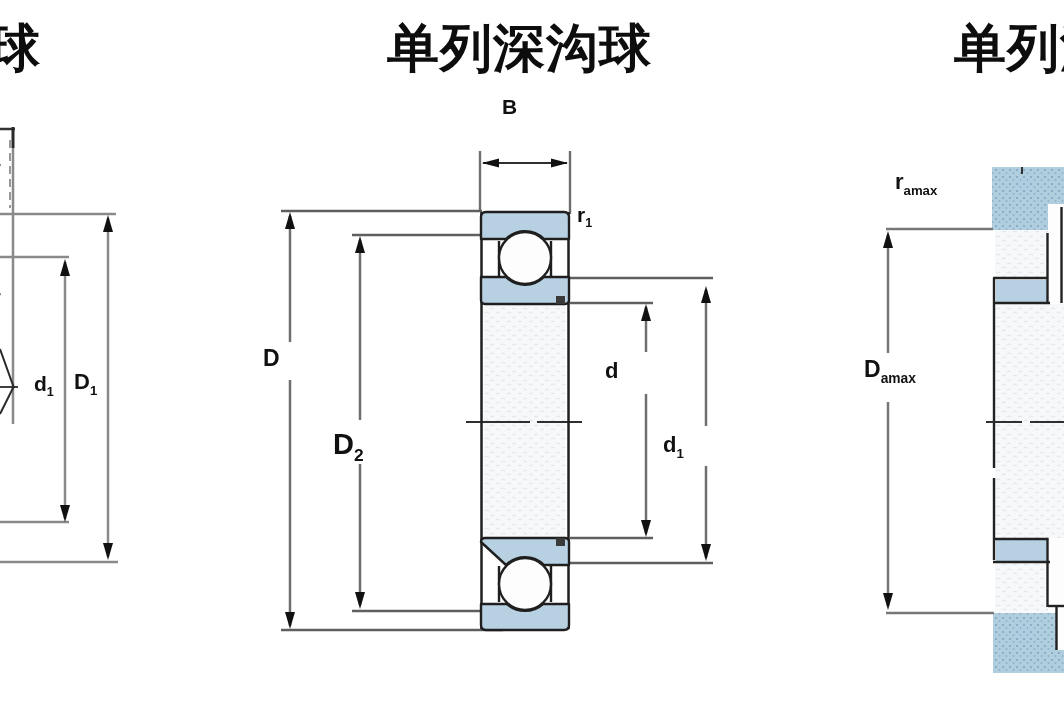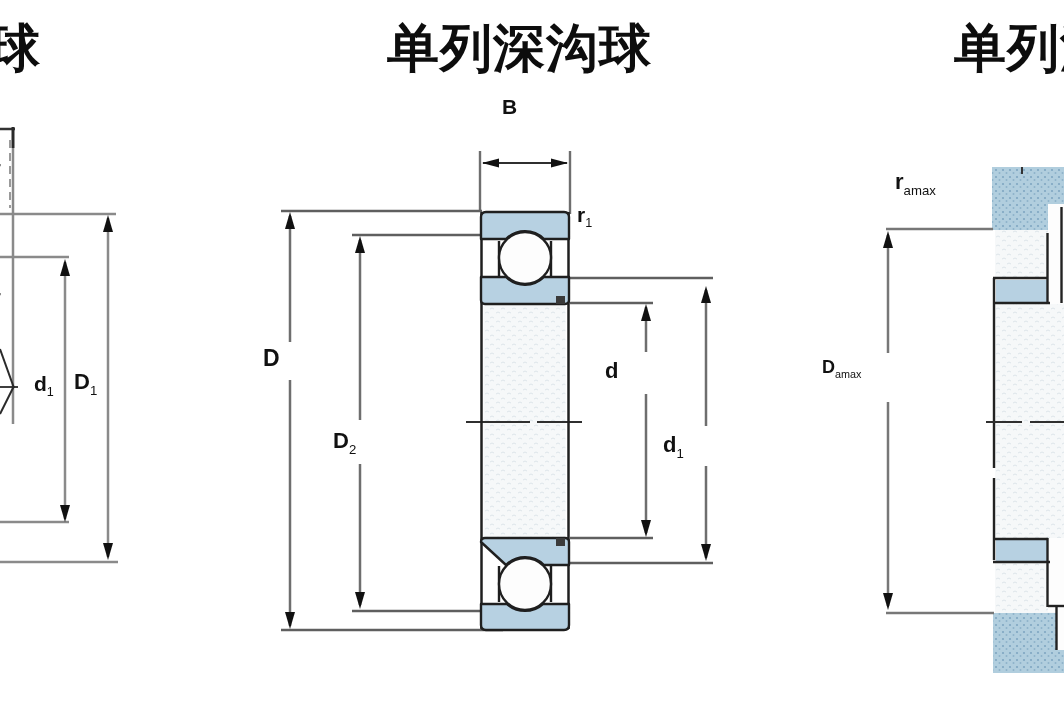--- a/index.html
+++ b/index.html
@@ -3,21 +3,21 @@
 <meta charset="utf-8">
 <style>
   html,body{margin:0;padding:0;background:#ffffff;}
   #canvas{
     position:relative;width:1064px;height:710px;background:#ffffff;
     overflow:hidden;font-family:"Liberation Sans","DejaVu Sans",sans-serif;
   }
   #drawing{position:absolute;left:0;top:0;}
   .lbl{position:absolute;color:#111;font-weight:bold;white-space:nowrap;line-height:1;}
   .title{font-size:52px;letter-spacing:1px;color:#0d0d0d;}
-  .sub{font-size:0.60em;font-weight:normal;vertical-align:-0.42em;letter-spacing:0;}
+  .sub{font-size:0.60em;font-weight:bold;vertical-align:-0.42em;letter-spacing:0;}
 </style>
 </head>
 <body>
 
 <div id="canvas">
 
   <svg id="drawing" width="1064" height="710" viewBox="0 0 1064 710">
     <defs>
       <pattern id="stip" width="7" height="7" patternUnits="userSpaceOnUse">
         <rect width="7" height="7" fill="#b1cede"></rect>
@@ -161,31 +161,31 @@
   <span class="lbl title" style="left:387px;top:22px;position:absolute;">单列深沟球</span>
 
   <span class="lbl title" style="left:954px;top:22px;position:absolute;">单列深沟球</span>
 
   <span class="lbl" style="left:502px;top:96px;font-size:21px;">B</span>
 
   <span class="lbl" style="left:577px;top:204px;font-size:21px;"><span>r</span><span class="sub">1</span></span>
 
   <span class="lbl" style="left:263px;top:347px;font-size:23px;">D</span>
 
-  <span class="lbl" style="left:333px;top:430px;font-size:22px;"><span>D</span><span class="sub">2</span></span>
+  <span class="lbl" style="left:333px;top:430px;font-size:29px;"><span>D</span><span class="sub">2</span></span>
 
   <span class="lbl" style="left:605px;top:360px;font-size:22px;">d</span>
 
   <span class="lbl" style="left:663px;top:434px;font-size:22px;"><span>d</span><span class="sub">1</span></span>
 
   <span class="lbl" style="left:-7px;top:158px;font-size:20px;">r</span>
 
   <span class="lbl" style="left:-7px;top:287px;font-size:20px;">r</span>
 
   <span class="lbl" style="left:34px;top:373px;font-size:21px;"><span>d</span><span class="sub">1</span></span>
 
   <span class="lbl" style="left:74px;top:371px;font-size:22px;"><span>D</span><span class="sub">1</span></span>
 
   <span class="lbl" style="left:895px;top:171px;font-size:22px;"><span>r</span><span class="sub">amax</span></span>
 
-  <span class="lbl" style="left:822px;top:358px;font-size:18px;"><span>D</span><span class="sub">amax</span></span>
+  <span class="lbl" style="left:864px;top:358px;font-size:23px;"><span>D</span><span class="sub">amax</span></span>
 
 </div>
 
 </body></html>

